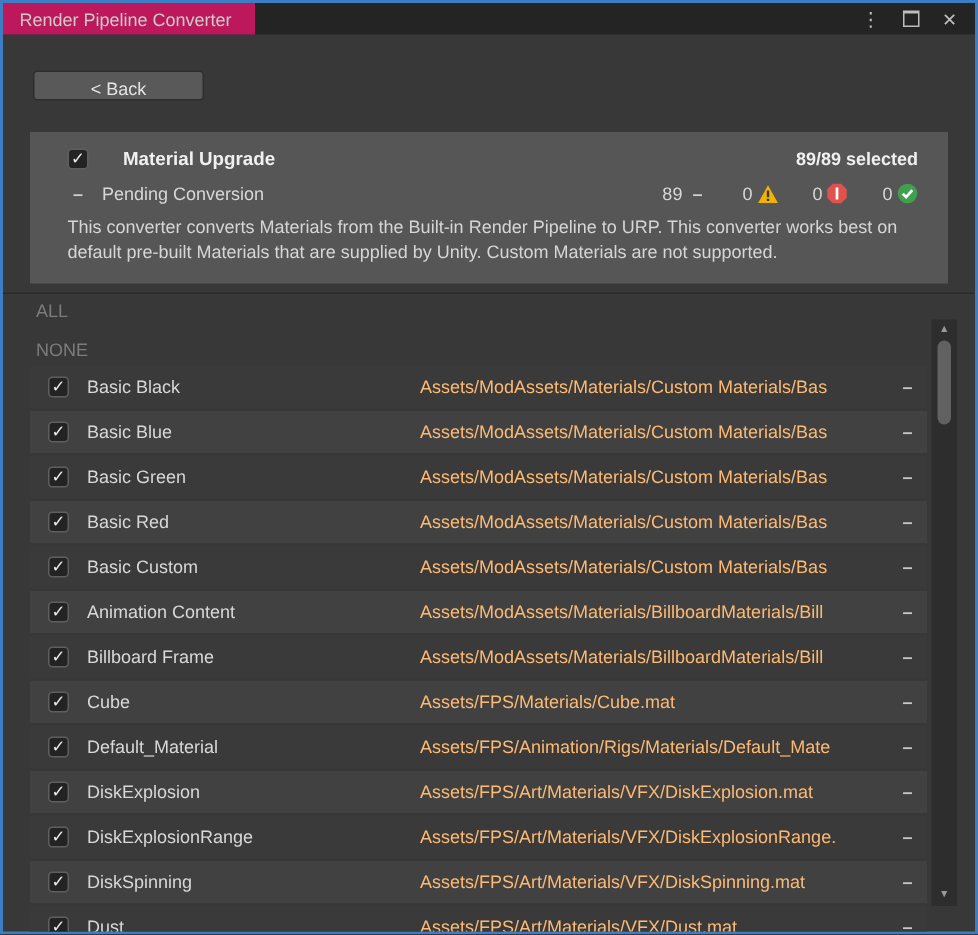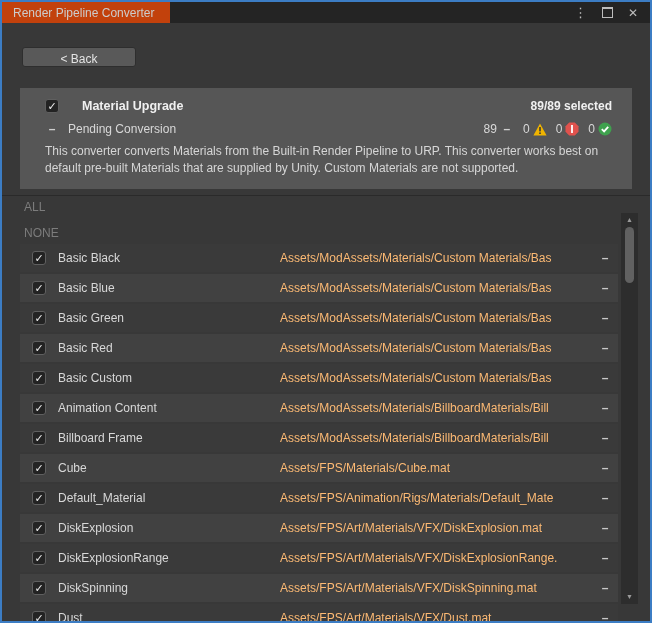--- a/index.html
+++ b/index.html
@@ -1,42 +1,42 @@
 <!DOCTYPE html>
 <html><head>
 <meta charset="utf-8">
 <style>
   html,body{margin:0;padding:0;background:#1b1b1b;font-family:"Liberation Sans",sans-serif;}
   .window{position:relative;width:652px;height:623px;box-sizing:border-box;
     border:2px solid #3c7dc4;background:#383838;overflow:hidden;}
 
   
   .titlebar{height:21px;background:#242424;display:flex;align-items:stretch;}
-  .tab{width:168px;background:#c2410c;color:#cccccc;font-size:12px;
+  .tab{width:168px;background:#be185d;color:#cccccc;font-size:12px;
     display:flex;align-items:center;padding-left:11px;box-sizing:border-box;}
   .controls{margin-left:auto;display:flex;align-items:center;gap:15px;padding-right:12px;color:#bdbdbd;}
   .menu-glyph{font-size:13px;line-height:1;}
   .max-box{width:9px;height:8px;border:1px solid #bdbdbd;border-top-width:2px;display:inline-block;}
   .close-glyph{font-size:12px;line-height:1;}
 
   
   .back-btn{margin:24px 0 0 20px;width:112px;height:18px;background:#595959;
     border:1px solid #2e2e2e;border-radius:3px;color:#e4e4e4;font-size:12px;
     display:flex;align-items:flex-end;justify-content:center;cursor:default;}
 
   
   .panel{margin:21px 18px 0;background:#565656;padding:11px 20px 12px 25px;box-sizing:border-box;}
   .panel-row{display:flex;align-items:center;}
   .panel-title{font-weight:bold;color:#f0f0f0;font-size:12.5px;margin-left:23px;}
   .spacer{flex:1;}
   .selected-summary{font-weight:bold;color:#f0f0f0;font-size:12px;padding-left:37px;}
   .pending-row{margin-top:9px;color:#d8d8d8;font-size:12px;}
   .minus-glyph{color:#cfcfcf;font-weight:bold;width:14px;text-align:center;display:inline-block;}
   .pending-label{margin-left:9px;}
-  .counts{display:flex;align-items:flex-start;gap:9px;color:#d8d8d8;margin-left:12px;}
+  .counts{display:flex;align-items:flex-start;gap:23px;color:#d8d8d8;margin-left:12px;}
   .count-group{display:flex;align-items:center;gap:3px;}
   .count-group svg{display:block;}
   .desc{margin-top:7px;color:#d6d6d6;font-size:12px;line-height:17px;}
 
   
   .list-header{margin-top:6px;border-top:1px solid #2a2a2a;padding:4px 0 2px 22px;
     color:#7c7c7c;font-size:12px;display:flex;gap:12px;flex-direction:column;}
   .list-header span{cursor:default;}
 
   

